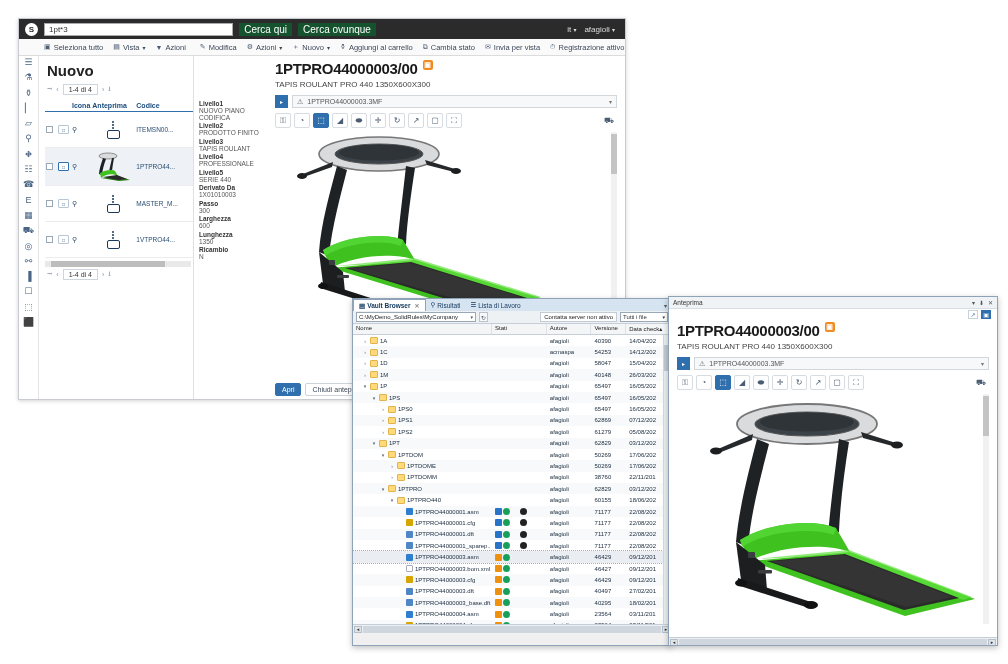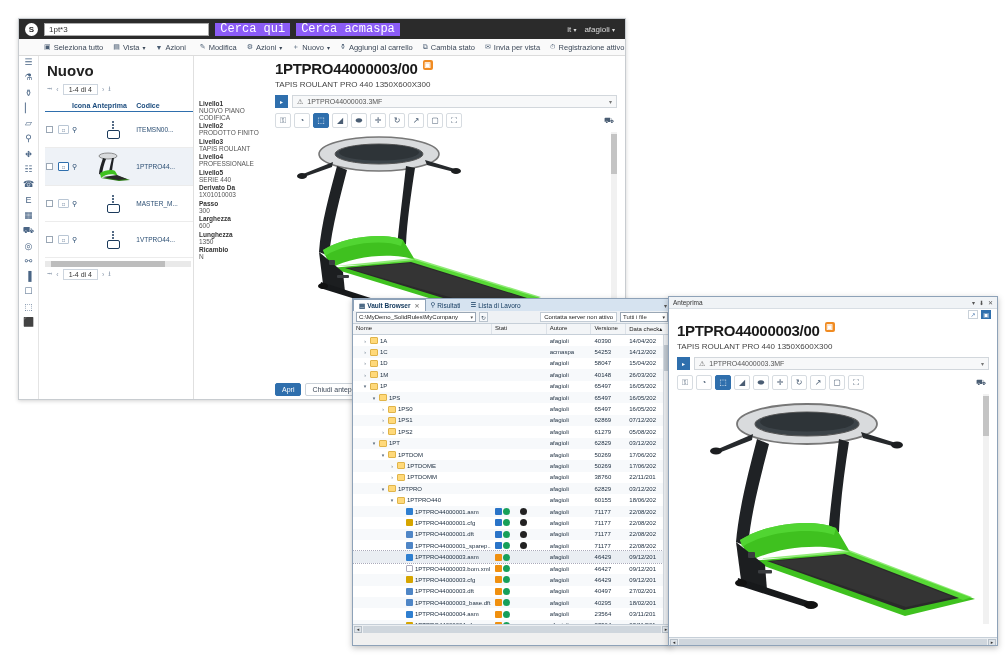--- a/index.html
+++ b/index.html
@@ -27,23 +27,23 @@
     width:13px; height:13px; border-radius:50%; background:#fff;
     display:flex; align-items:center; justify-content:center;
     color:#2b2b2b; font-size:8px; font-weight:bold; flex:none;
   }
   .search-box {
     flex:1; height:13px; background:#fff; border:1px solid #aaa;
     display:flex; align-items:center; padding:0 4px;
     font-size:8px; color:#333; max-width:206px;
   }
   .btn-search {
-    height:13px; background:#8b5cf6; color:#fff; font-size:12px;
+    height:13px; background:#14532d; color:#fff; font-size:10px;
     display:flex; align-items:center; padding:0 5px; border:none;
-    font-family:Liberation Mono, monospace; cursor:pointer; white-space:nowrap;
+    font-family:Liberation Sans, sans-serif; cursor:pointer; white-space:nowrap;
   }
   .topbar-spacer { flex:1; }
   .topbar-right { display:flex; align-items:center; gap:8px; color:#ddd; font-size:8px; padding-right:4px;}
   .caret { font-size:6px; }
 
   .toolbar {
     height:17px; background:#fafafa; border-bottom:1px solid #dcdcdc;
     display:flex; align-items:center; gap:0px; padding-left:20px;
     font-size:7.5px; color:#3c4858;
   }
@@ -171,21 +171,21 @@
 <body>
 
 <div class="app-window">
 
   <div class="topbar">
     <div class="logo-circle">S</div>
     <div class="search-box">
       <span>1pt*3</span>
     </div>
     <button class="btn-search">Cerca qui</button>
-    <button class="btn-search">Cerca acmaspa</button>
+    <button class="btn-search">Cerca ovunque</button>
     <div class="topbar-spacer"></div>
     <div class="topbar-right">
       <span><span>it</span> <span class="caret">▾</span></span>
       <span><span>afagioli</span> <span class="caret">▾</span></span>
     </div>
   </div>
 
   <div class="toolbar">
     <div class="tb-item">
       <span class="tb-ico">▣</span>

